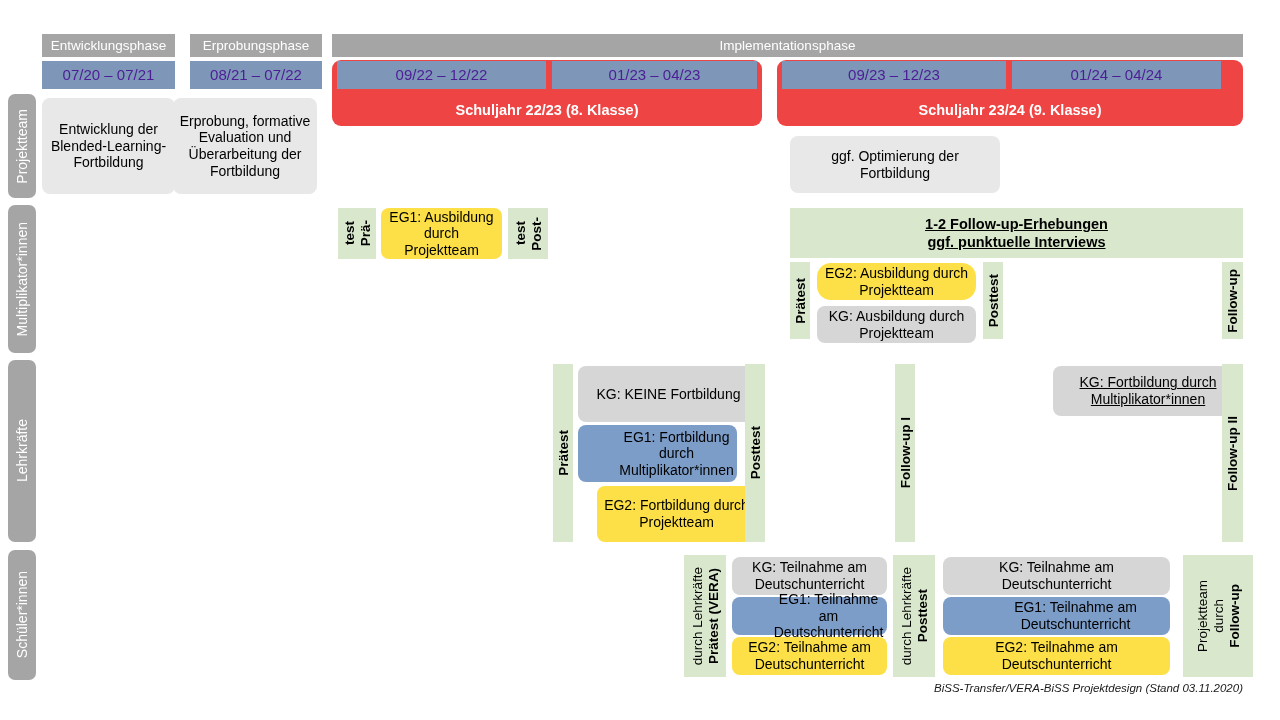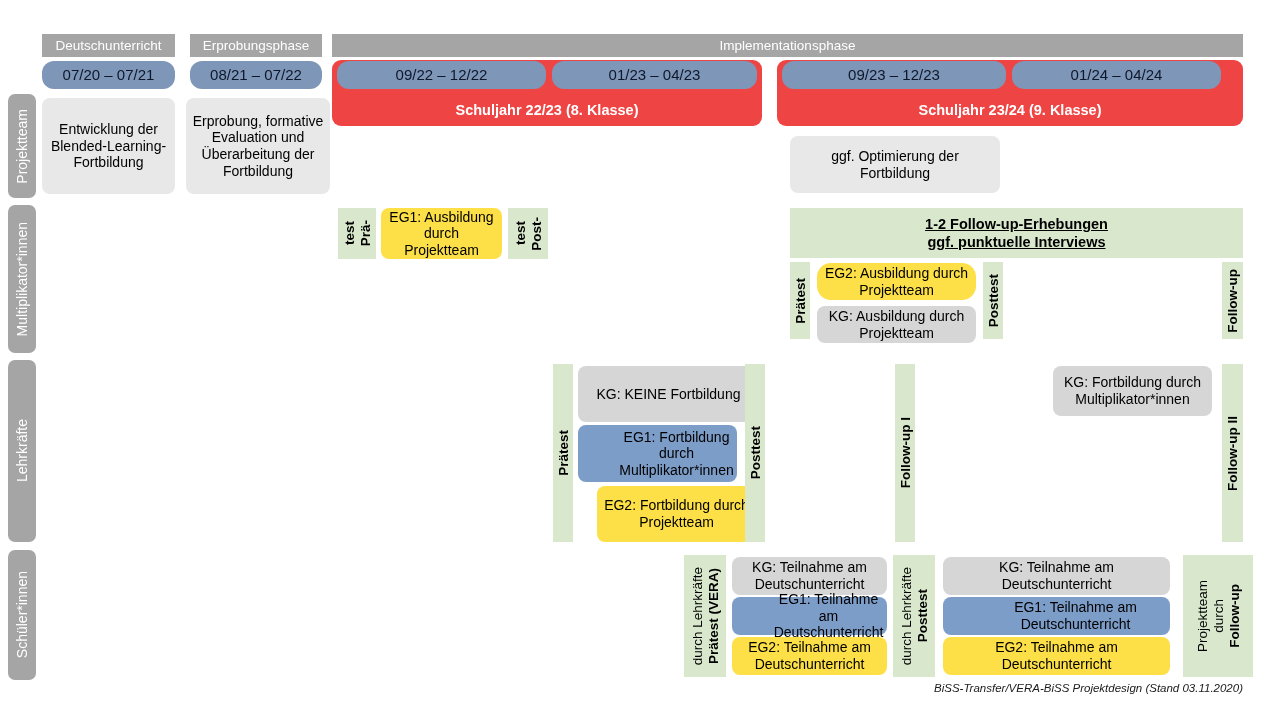--- a/index.html
+++ b/index.html
@@ -21,22 +21,22 @@
   }
 
   
   .phase-hdr{
     background:#a5a5a5;color:#ffffff;font-size:13.5px;
     height:23px;
   }
 
   
   .period{
-    background:#7e97b8;color:#0f172a;font-size:15px;
-    border-radius:12px;height:28px;text-align:right;
+    background:#7e97b8;color:#4c1d95;font-size:15px;
+    border-radius:0;height:28px;text-align:right;
   }
 
   
   .schoolyear{
     background:#ef4444;color:#ffffff;font-weight:bold;font-size:14.5px;
     border-radius:9px;
   }
   .schoolyear .sy-label{position:absolute;left:0;right:0;bottom:8px;text-align:center;}
 
   
@@ -79,21 +79,21 @@
     font-family:"Liberation Sans", sans-serif;
     font-style:italic;font-size:11.5px;color:#1a1a1a;
     text-align:right;
   }
 </style>
 </head>
 <body>
 
 <div id="stage">
 
-  <div class="abs phase-hdr ctr" style="left:42px;top:34px;width:133px;">Deutschunterricht</div>
+  <div class="abs phase-hdr ctr" style="left:42px;top:34px;width:133px;">Entwicklungsphase</div>
   <div class="abs phase-hdr ctr" style="left:190px;top:34px;width:132px;">Erprobungsphase</div>
   <div class="abs phase-hdr ctr" style="left:332px;top:34px;width:911px;">Implementationsphase</div>
 
   <div class="abs schoolyear" style="left:332px;top:60px;width:430px;height:66px;">
     <div class="sy-label">Schuljahr 22/23 (8. Klasse)</div>
   </div>
   <div class="abs schoolyear" style="left:777px;top:60px;width:466px;height:66px;">
     <div class="sy-label">Schuljahr 23/24 (9. Klasse)</div>
   </div>
 
@@ -111,21 +111,21 @@
     <span>Multiplikator*innen</span>
   </div>
   <div class="abs rowlabel" style="left:8px;top:360px;width:28px;height:182px;">
     <span>Lehrkräfte</span>
   </div>
   <div class="abs rowlabel" style="left:8px;top:550px;width:28px;height:130px;">
     <span>Schüler*innen</span>
   </div>
 
   <div class="abs box box-grey ctr" style="left:42px;top:98px;width:133px;height:96px;">Entwicklung der Blended-Learning-Fortbildung</div>
-  <div class="abs box box-grey ctr" style="left:186px;top:98px;width:144px;height:96px;">Erprobung, formative Evaluation und Überarbeitung der Fortbildung</div>
+  <div class="abs box box-grey ctr" style="left:173px;top:98px;width:144px;height:96px;">Erprobung, formative Evaluation und Überarbeitung der Fortbildung</div>
   <div class="abs box box-grey ctr" style="left:790px;top:136px;width:210px;height:57px;">ggf. Optimierung der Fortbildung</div>
 
   <div class="abs vstrip vstack" style="left:338px;top:208px;width:38px;height:51px;">
     <div class="vtxt b">Prä-</div>
     <div class="vtxt b">test</div>
   </div>
   <div class="abs box box-eg2 ctr" style="left:381px;top:208px;width:121px;height:51px;">EG1: Ausbildung durch Projektteam</div>
   <div class="abs vstrip vstack" style="left:508px;top:208px;width:40px;height:51px;">
     <div class="vtxt b">Post-</div>
     <div class="vtxt b">test</div>
@@ -155,21 +155,21 @@
   </div>
   <div class="abs box box-grey2 ctr" style="left:578px;top:366px;width:181px;height:56px;">KG:  KEINE Fortbildung</div>
   <div class="abs box box-eg1 ctr" style="left:578px;top:425px;width:159px;height:57px;">EG1: Fortbildung durch Multiplikator*innen</div>
   <div class="abs box box-eg2 ctr" style="left:578px;top:486px;width:159px;height:56px;margin-left:19px;">EG2: Fortbildung durch Projektteam</div>
   <div class="abs vstrip" style="left:745px;top:364px;width:20px;height:178px;">
     <div class="vtxt b">Posttest</div>
   </div>
   <div class="abs vstrip" style="left:895px;top:364px;width:20px;height:178px;">
     <div class="vtxt b">Follow-up I</div>
   </div>
-  <div class="abs box box-grey2 ctr" style="left:1053px;top:366px;width:159px;height:50px;">KG: Fortbildung durch Multiplikator*innen</div>
+  <div class="abs box box-grey2 ctr" style="left:1053px;top:366px;width:190px;height:50px;text-decoration:underline;">KG: Fortbildung durch Multiplikator*innen</div>
   <div class="abs vstrip" style="left:1222px;top:364px;width:21px;height:178px;">
     <div class="vtxt b">Follow-up II</div>
   </div>
 
   <div class="abs vstrip vstack" style="left:684px;top:555px;width:42px;height:122px;">
     <div class="vtxt b">Prätest (VERA)</div>
     <div class="vtxt">durch Lehrkräfte</div>
   </div>
   <div class="abs box box-grey2 ctr" style="left:732px;top:557px;width:155px;height:38px;">KG: Teilnahme am Deutschunterricht</div>
   <div class="abs box box-eg1 ctr" style="left:732px;top:597px;width:155px;height:38px;">EG1: Teilnahme am Deutschunterricht</div>

